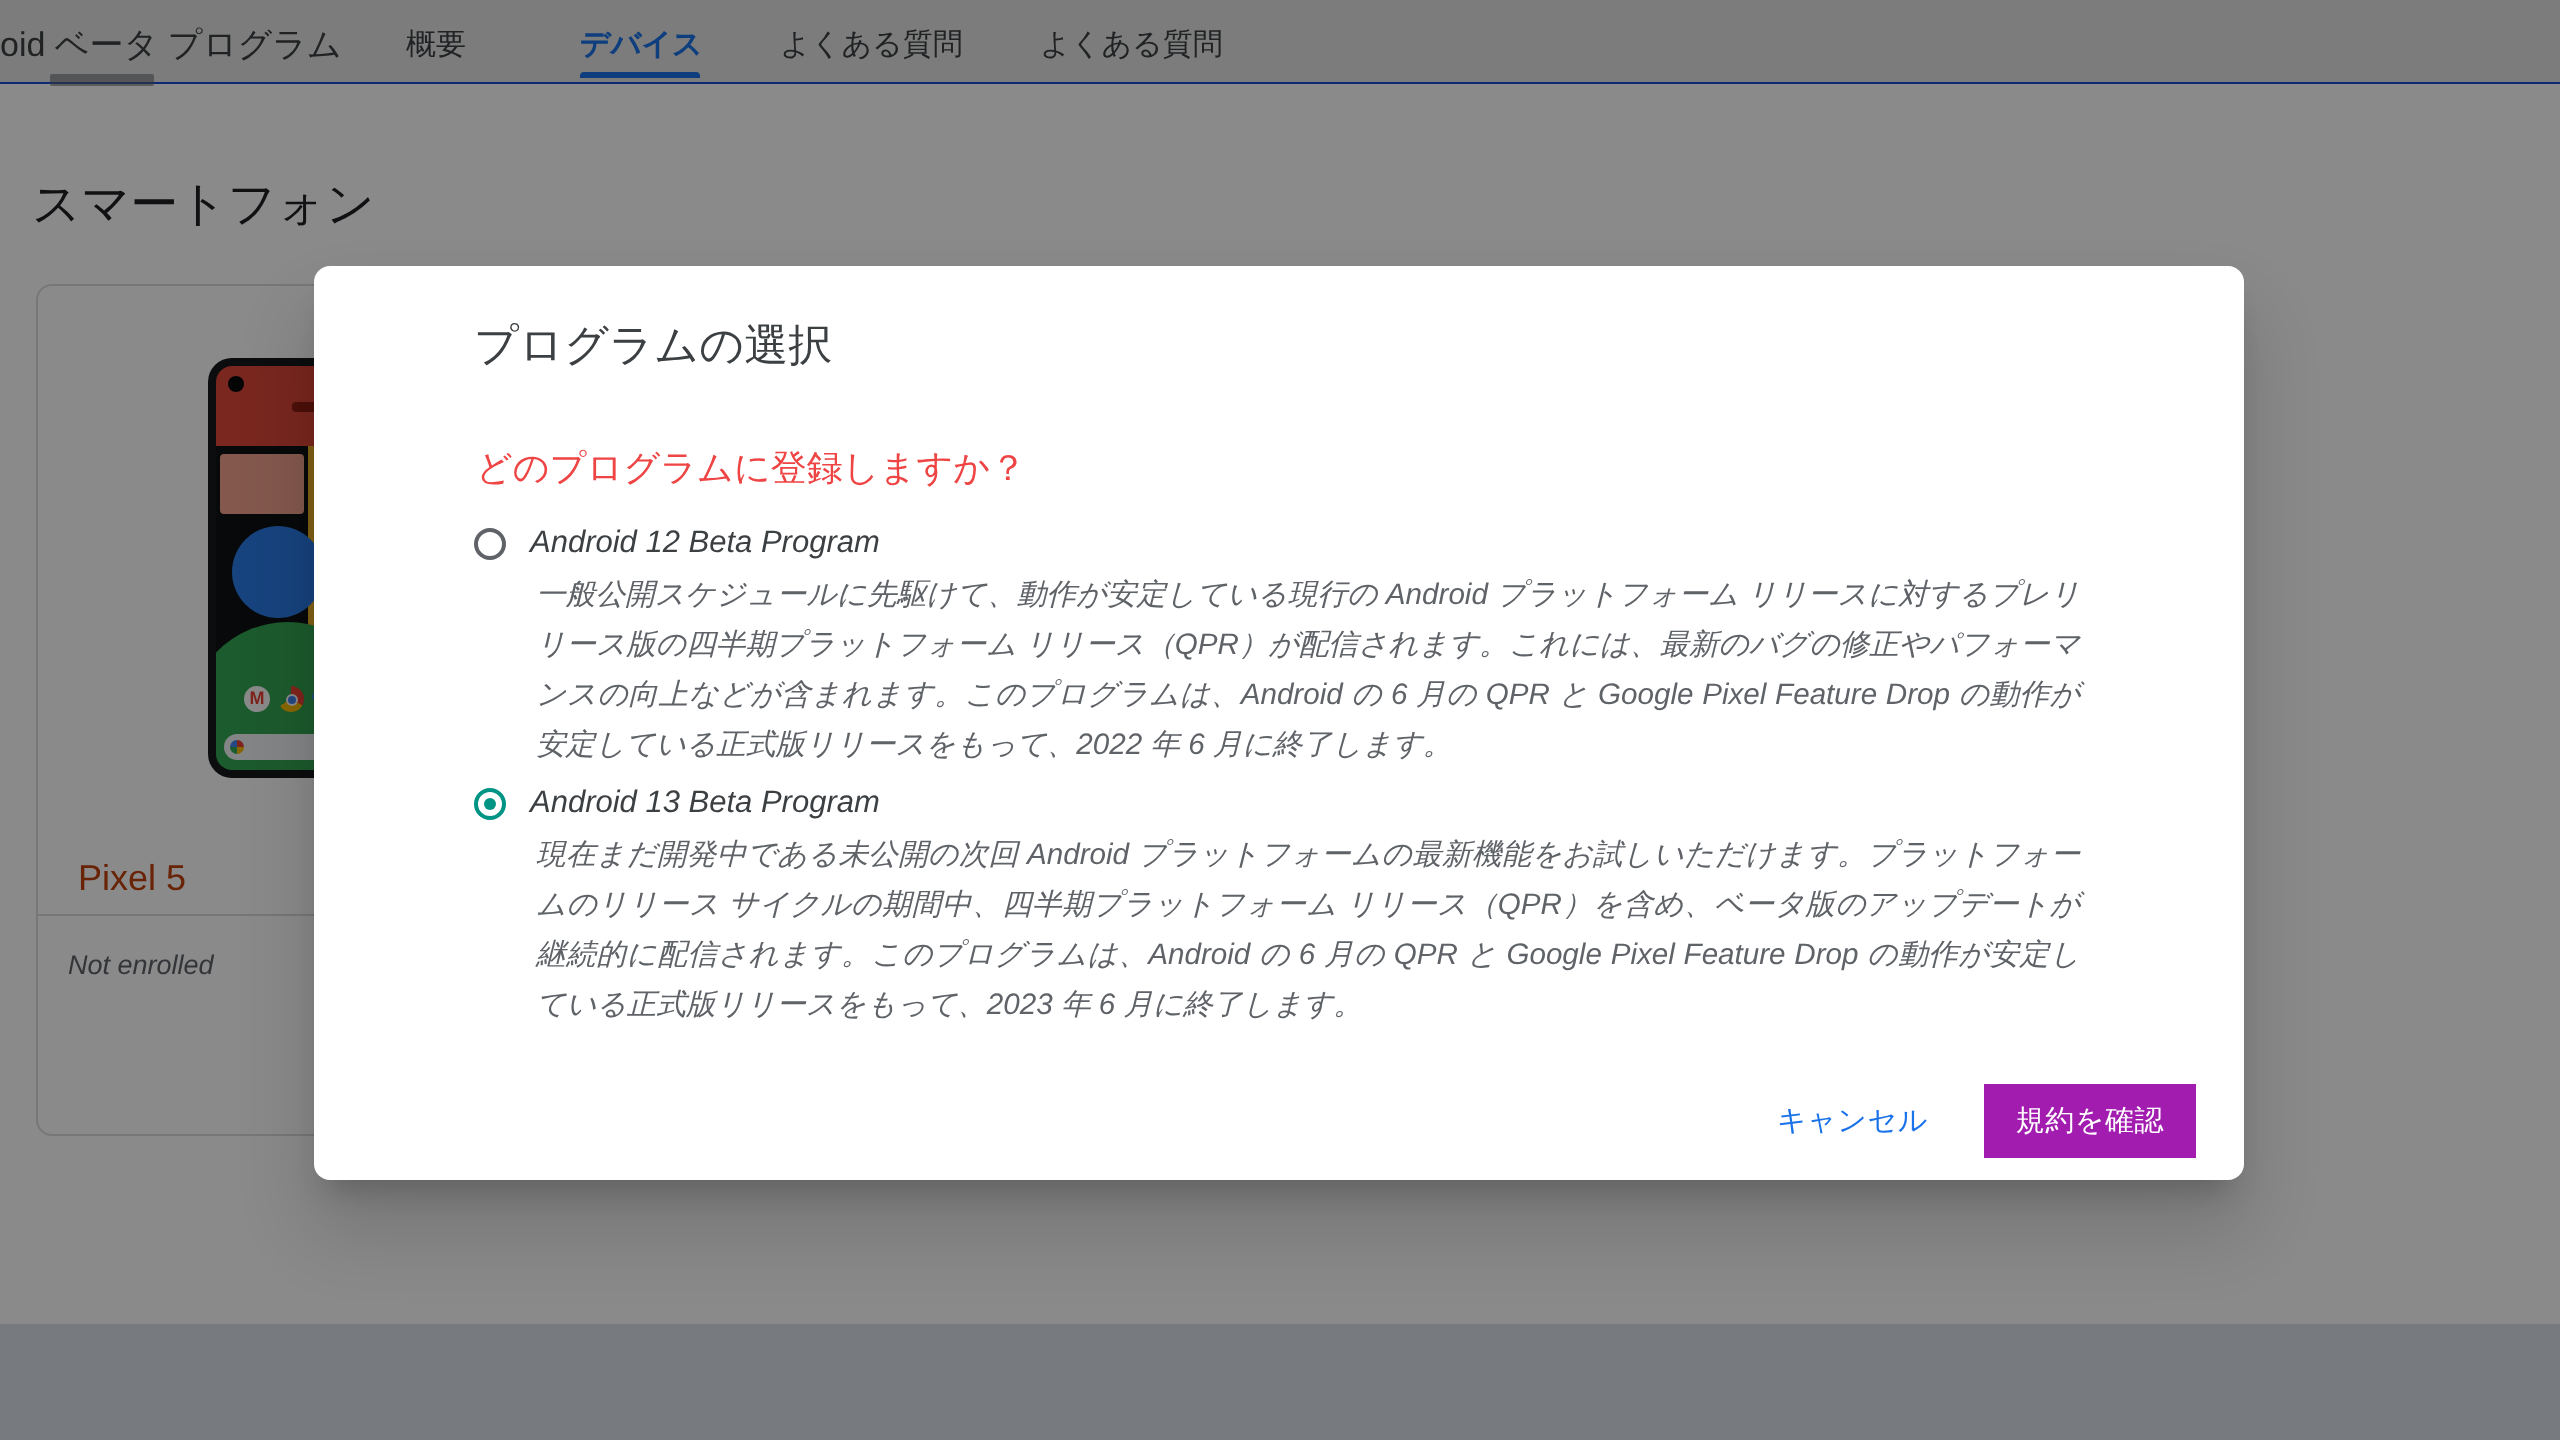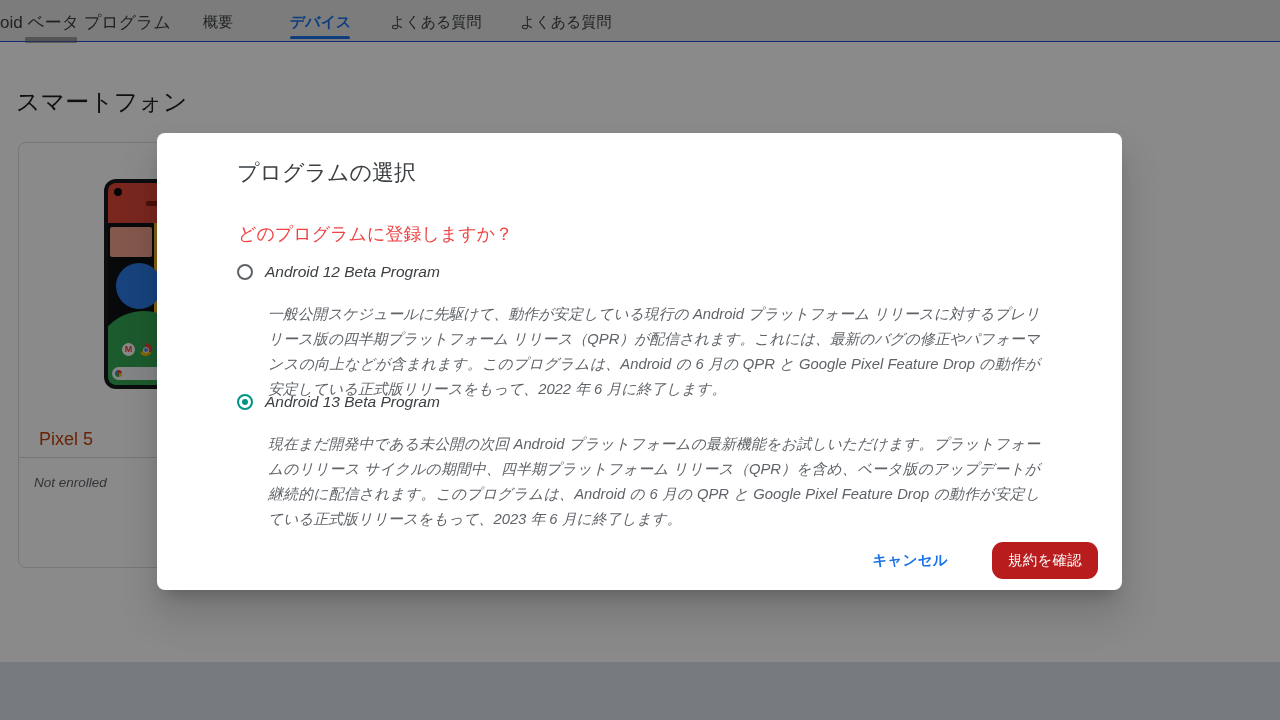--- a/index.html
+++ b/index.html
@@ -99,33 +99,33 @@
   .radio {
     width:16px; height:16px; border-radius:50%; border:2px solid #5f6368;
     position:relative; flex:none; margin-right:12px;
   }
   .radio.selected { border-color:#009485; }
   .radio.selected::after {
     content:""; position:absolute; inset:3px; border-radius:50%; background:#009485;
   }
   .option-label { font-size:15.5px; color:#3c4043; }
   .option-desc {
-    margin:21px 0 0 31px; width:772px; font-size:14.8px; line-height:25px;
+    margin:5px 0 0 31px; width:772px; font-size:14.8px; line-height:25px;
     color:#5f6368; text-align:justify;
   }
   .modal-actions {
     position:absolute; right:24px; top:409px; display:flex; align-items:center;
   }
   .btn-cancel {
-    background:none; border:none; color:#1a73e8; font-size:14.5px; font-weight:700;
+    background:none; border:none; color:#1a73e8; font-size:14.5px; font-weight:400;
     font-family:inherit; padding:8px 14px; cursor:pointer; letter-spacing:.25px;
   }
   .btn-confirm {
-    background:#b91c1c; border:none; color:#fff; font-size:14.5px; font-weight:500;
-    font-family:inherit; padding:9px 16px; margin-left:30px; border-radius:11px;
+    background:#a21caf; border:none; color:#fff; font-size:14.5px; font-weight:500;
+    font-family:inherit; padding:9px 16px; margin-left:14px; border-radius:0;
     cursor:pointer; letter-spacing:.25px;
   }
 </style>
 </head>
 <body>
 
 <div class="page">
 
   <div class="site-header">
     <div class="logo">oid ベータ プログラム</div>

